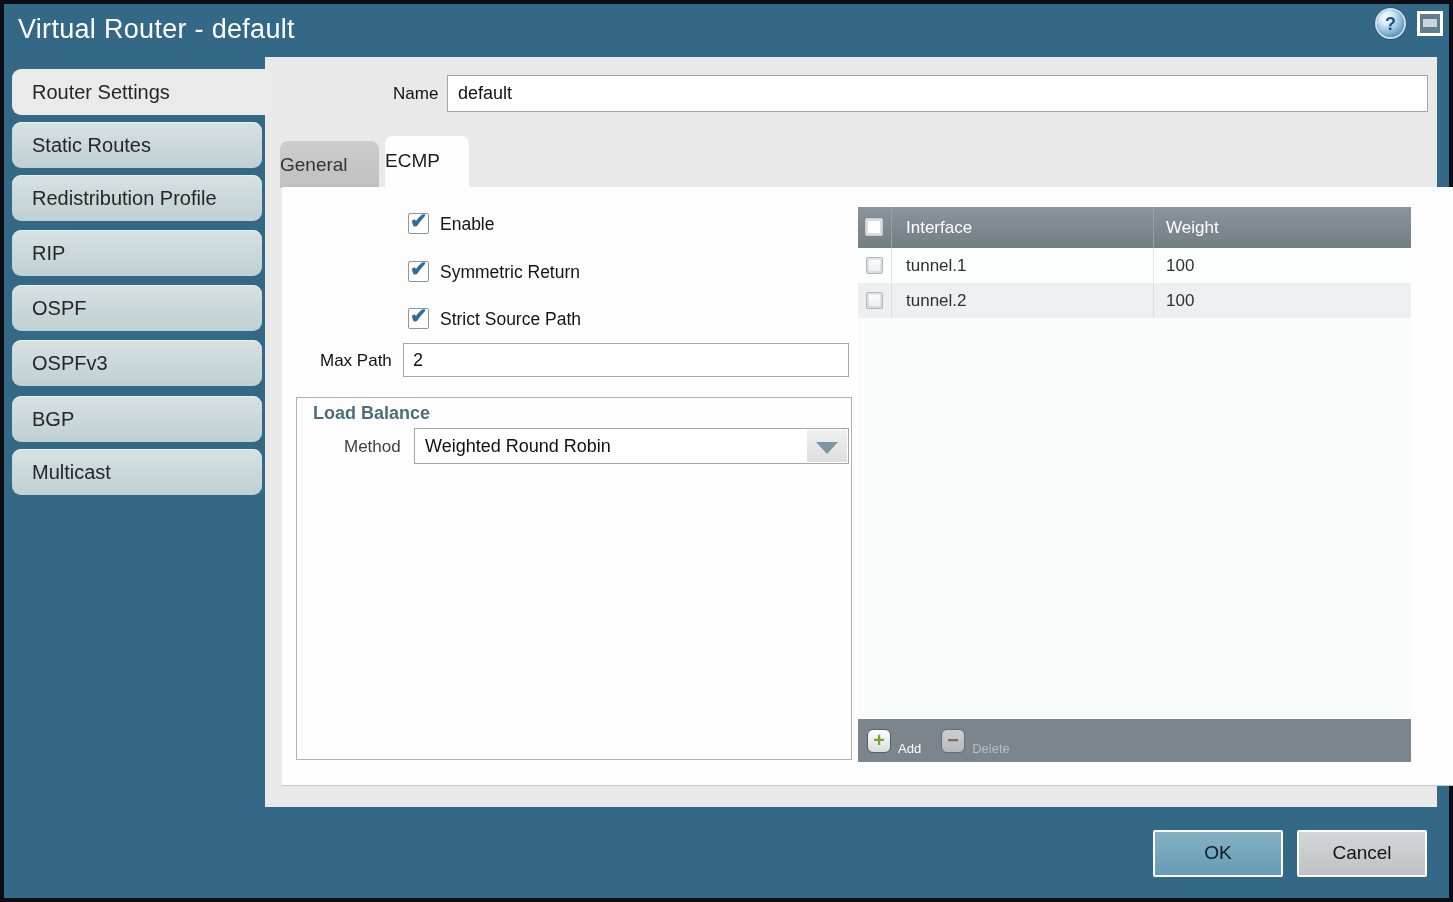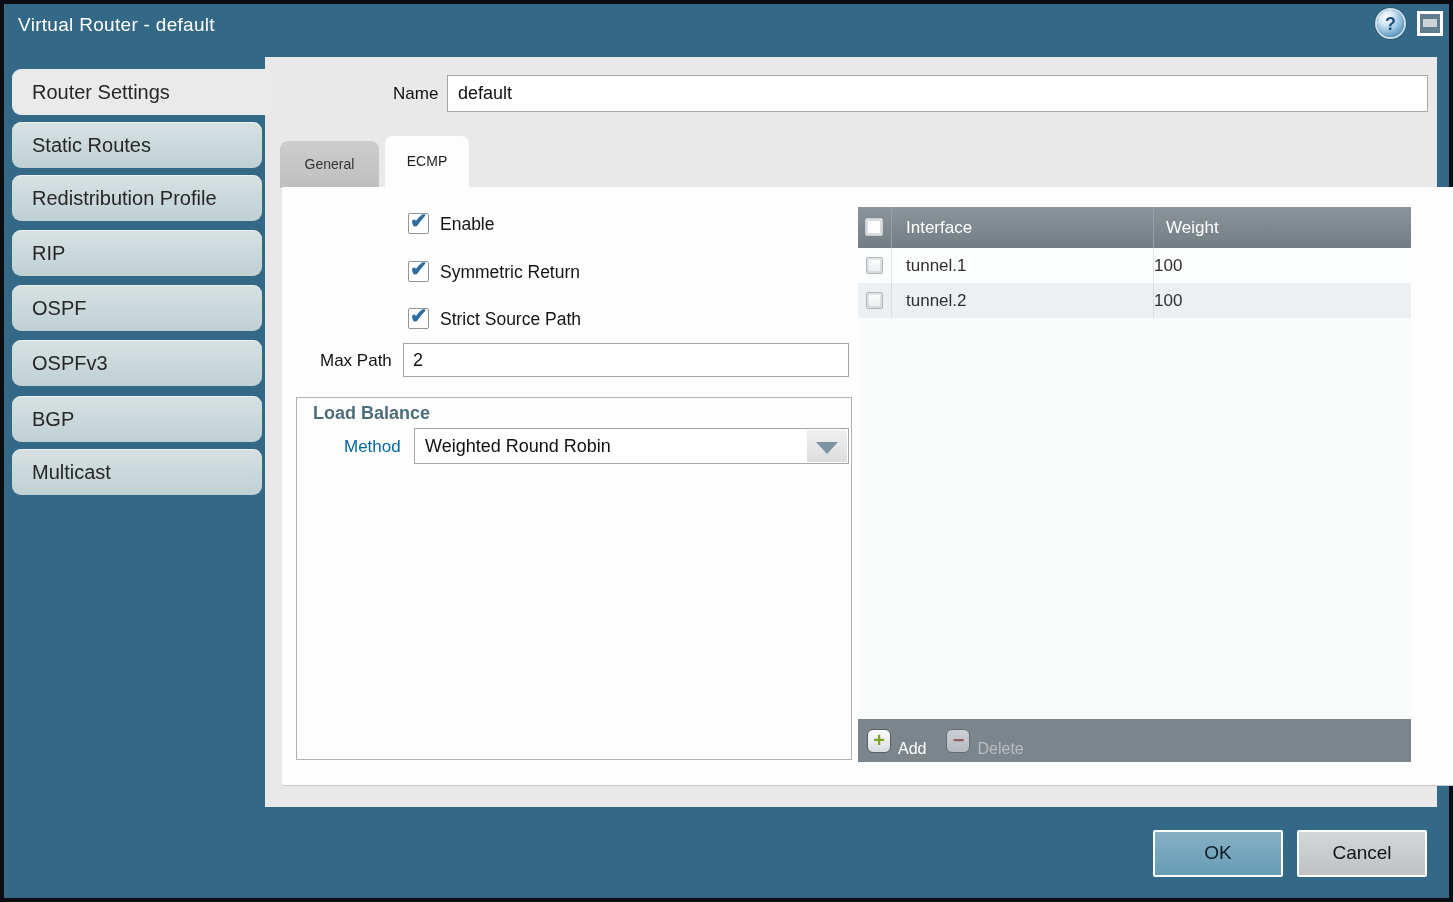--- a/index.html
+++ b/index.html
@@ -5,21 +5,21 @@
   html,body { margin:0; padding:0; background:#444; }
   .stage {
     position:relative; width:1453px; height:902px; overflow:hidden;
     background:#336987;
     box-shadow: inset 0 0 0 4px #0c0d14;
     font-family:"Liberation Sans", sans-serif;
     -webkit-font-smoothing:antialiased;
   }
 
   
-  .title-text { position:absolute; left:18px; top:14px; font-size:19px; color:#fff; letter-spacing:.3px; }
+  .title-text { position:absolute; left:18px; top:14px; font-size:27px; color:#fff; letter-spacing:.3px; }
   .help-icon {
     position:absolute; left:1377px; top:10px; width:27px; height:27px; border-radius:50%;
     background: radial-gradient(circle at 35% 28%, #ffffff, #cfe4f2 30%, #7fb0d4 62%, #2f6a99 100%);
     box-shadow: 0 0 0 2px rgba(225,238,247,.9), 0 0 0 3px rgba(20,60,90,.35);
     color:#1b4f7d; font-weight:bold; font-size:18px; text-align:center; line-height:28px;
     cursor:pointer;
   }
   .help-icon::after { content:"?"; }
   .restore-icon {
     position:absolute; left:1417px; top:11px; width:26px; height:25px;
@@ -44,21 +44,21 @@
   
   .panel { position:absolute; left:265px; top:57px; width:1172px; height:750px; background:#e9e9e9; z-index:2; }
 
   .name-label { position:absolute; left:128px; top:27px; font-size:17px; color:#111; }
   .name-input {
     position:absolute; left:182px; top:18px; width:981px; height:37px; box-sizing:border-box;
     border:1px solid #a6a6a6; background:#fff; font-size:18px; padding:0 10px;
     font-family:"Liberation Sans", sans-serif; color:#111;
   }
 
-  .tab { position:absolute; border-radius:8px 8px 0 0; text-align:center; font-size:14px; cursor:pointer; }
+  .tab { position:absolute; border-radius:8px 8px 0 0; text-align:left; font-size:19px; cursor:pointer; }
   .tab-general {
     left:15px; top:84px; width:99px; height:47px; line-height:47px;
     background:linear-gradient(#cdcdcd,#bfbfbf); color:#333;
   }
   .tab-ecmp {
     left:120px; top:79px; width:84px; height:53px; line-height:50px;
     background:#fdfdfd; color:#1d1d1d; z-index:3;
   }
 
   .tabbox {
@@ -83,21 +83,21 @@
     border:1px solid #a6a6a6; background:#fff; font-size:18px; padding:0 9px;
     font-family:"Liberation Sans", sans-serif; color:#111;
   }
 
   
   .lb-fieldset { position:absolute; left:14px; top:210px; width:556px; height:363px; box-sizing:border-box; border:1px solid #b2b2b2; }
   .lb-legend {
     position:absolute; left:24px; top:216px; background:#fdfdfd; padding:0 7px;
     font-size:18px; font-weight:bold; color:#4e6d7a;
   }
-  .method-label { position:absolute; left:62px; top:250px; font-size:17px; color:#0369a1; }
+  .method-label { position:absolute; left:62px; top:250px; font-size:17px; color:#404040; }
   .method-select {
     position:absolute; left:132px; top:241px; width:435px; height:36px; box-sizing:border-box;
     border:1px solid #a6a6a6; background:#fff; font-size:18px; line-height:34px; padding-left:10px;
     color:#111; cursor:pointer;
   }
   .method-arrow {
     position:absolute; top:1px; bottom:1px; right:1px; width:40px;
     background:linear-gradient(#f0f0f0,#dddddd); cursor:pointer;
   }
   .method-arrow::after {
@@ -120,39 +120,39 @@
     position:absolute; left:7px; top:11px; width:18px; height:18px; box-sizing:border-box;
     background:#fdfdfd; border:1px solid #c9ced2; border-radius:2px;
     box-shadow: inset 0 0 0 2px rgba(150,158,164,.35); cursor:pointer;
   }
   .trow { position:absolute; left:0; right:0; height:35px; display:flex; font-size:17px; color:#303030; cursor:pointer; }
   .trow.row-0 { top:41px;  background:#fcfdfd; }
   .trow.row-1 { top:76px;  background:#edf0f2; }
   .td-check { width:33px; position:relative; }
   .td-cell { line-height:35px; box-sizing:border-box; border-left:1px solid rgba(180,188,193,.35); }
   .td-interface { width:262px; padding-left:14px; }
-  .td-weight { flex:1; }
+  .td-weight { flex:1; padding-left:12px; }
   .row-checkbox {
     position:absolute; left:8px; top:9px; width:17px; height:17px; box-sizing:border-box;
     background:linear-gradient(#ffffff,#e9eced); border:1px solid #b0b6ba; border-radius:2px;
     box-shadow: inset 0 0 0 2px rgba(190,197,202,.45); cursor:pointer;
   }
   .tfoot {
     position:absolute; left:0; right:0; bottom:0; height:43px;
     background:#7c858c; display:flex; align-items:center; padding-left:9px; box-sizing:border-box;
   }
   .icon-btn {
     width:24px; height:24px; box-sizing:border-box; border-radius:6px;
     border:1px solid #565f66; background:linear-gradient(#fefefe,#d8dbdd);
     text-align:center; line-height:20px; font-size:20px; font-weight:bold; cursor:pointer;
   }
   .plus-glyph  { color:#7ba428; }
   .minus-glyph { color:#9c4444; }
   .icon-btn.disabled { opacity:.62; cursor:default; }
-  .tool-label { font-size:16px; margin:16px 20px 0 7px; cursor:pointer; }
+  .tool-label { font-size:13px; margin:16px 20px 0 7px; cursor:pointer; }
   .add-label { color:#fff; }
   .delete-label { color:#b7bdc2; cursor:default; }
 
   
   .btn {
     position:absolute; top:830px; width:130px; height:47px; box-sizing:border-box;
     border:2px solid #fff; border-radius:2px; text-align:center; line-height:42px;
     font-size:19px; cursor:pointer;
   }
   .ok-btn { left:1153px; background:linear-gradient(#87b0c4,#669cb5); color:#0e1b24; }

